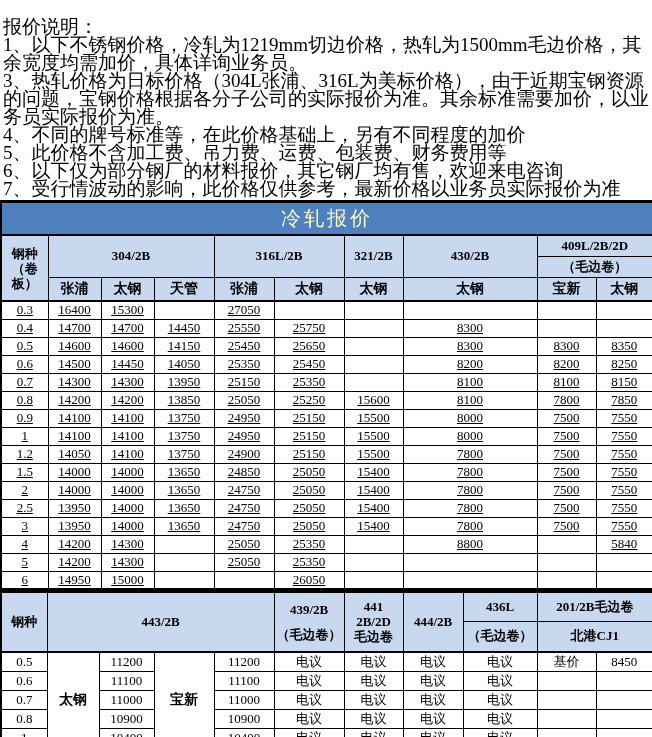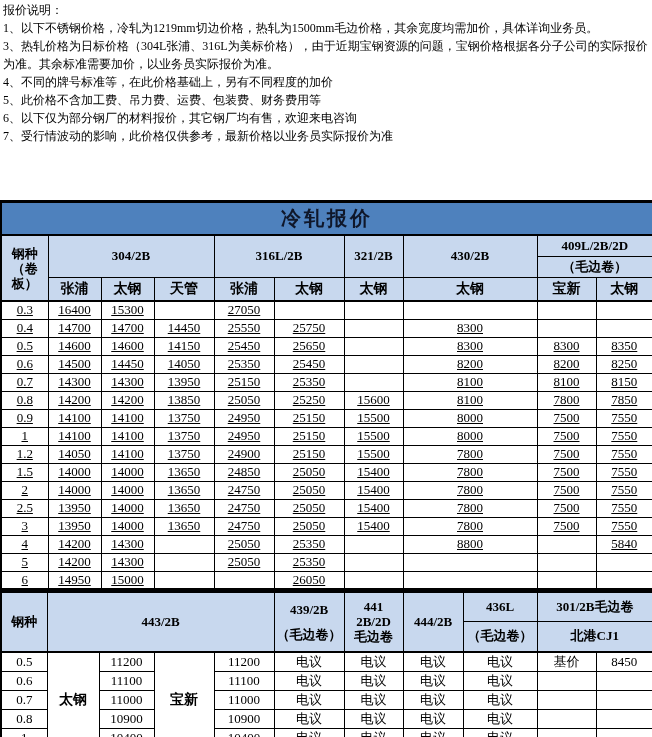--- a/index.html
+++ b/index.html
@@ -2,35 +2,35 @@
 <html><head>
 <meta charset="utf-8">
 <style>
   html,body{margin:0;padding:0;}
   body{
     width:652px;height:737px;overflow:hidden;background:#ffffff;
     font-family:"Liberation Serif","DejaVu Serif",serif;color:#000;
   }
   
   .notes{
-    box-sizing:border-box;height:200px;padding:1px 2px 0 3px;
-    font-size:12px;line-height:18px;white-space:normal;
+    box-sizing:border-box;height:200px;padding:18px 2px 0 3px;
+    font-size:19px;line-height:18px;white-space:normal;
   }
   .notes div{margin:0;}
   
   table{border-collapse:collapse;table-layout:fixed;width:652px;}
   td,th{
     border:1px solid #000;padding:0;margin:0;text-align:center;
     vertical-align:middle;overflow:hidden;font-weight:normal;
   }
   .t1{border:2px solid #000;border-top:3px solid #000;}
   .t2{border:2px solid #000;border-top:3px solid #000;border-bottom:4px solid #000;}
   
   .banner th{
-    background:#4e81bd;color:#0f172a;font-weight:bold;font-size:20px;
+    background:#4e81bd;color:#fef9c3;font-weight:normal;font-size:20px;
     letter-spacing:3px;height:31px;border-bottom:2px solid #000;
   }
   
   .hdr{background:#c8d8ee;font-weight:bold;font-size:13px;}
   .t1 tr.hA{height:21px;}
   .t1 tr.hB{height:24px;padding-left:48px;}
   .t1 .mill, .t2 .mill{font-size:14px;}
   .corner{font-size:13px;line-height:15px;}
   
   .t1 tbody tr{height:18px;text-decoration:underline;}
@@ -320,21 +320,21 @@
           <div>439/2B</div>
           <div>（毛边卷）</div>
         </th>
         <th class="hdr stack3" rowspan="2">
           <div>441</div>
           <div>2B/2D</div>
           <div>毛边卷</div>
         </th>
         <th class="hdr" rowspan="2">444/2B</th>
         <th class="hdr">436L</th>
-        <th class="hdr" colspan="2">301/2B毛边卷</th>
+        <th class="hdr" colspan="2">201/2B毛边卷</th>
       </tr>
       <tr>
         <th class="hdr">（毛边卷）</th>
         <th class="hdr" colspan="2">北港CJ1</th>
       </tr>
     </thead>
     <tbody>
         <tr>
           <td>0.5</td>
           <td rowspan="5" class="millcell">太钢</td>

